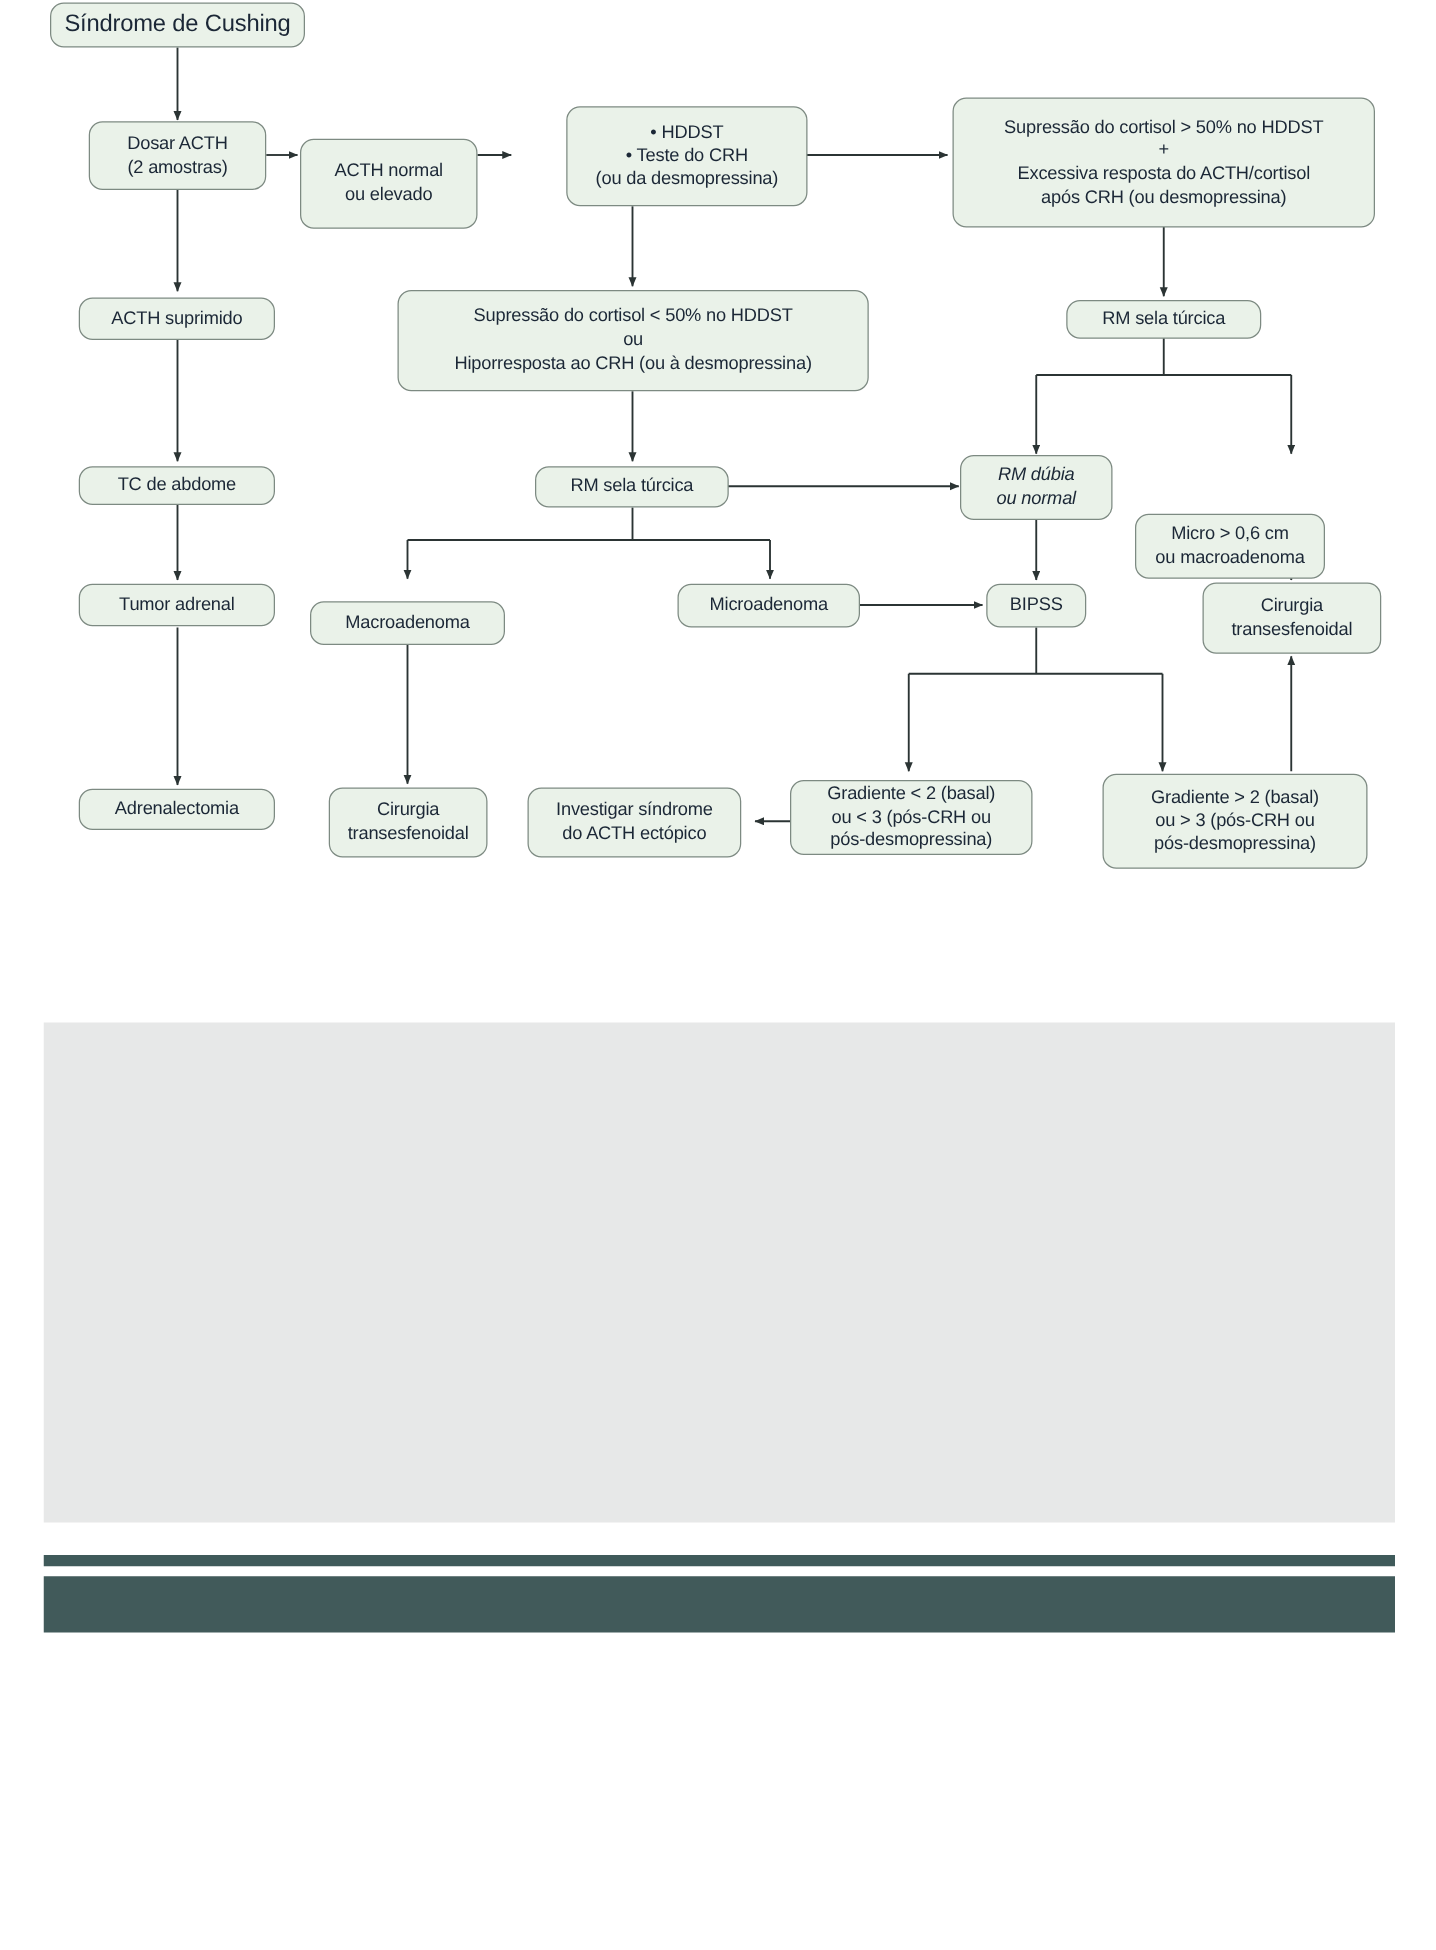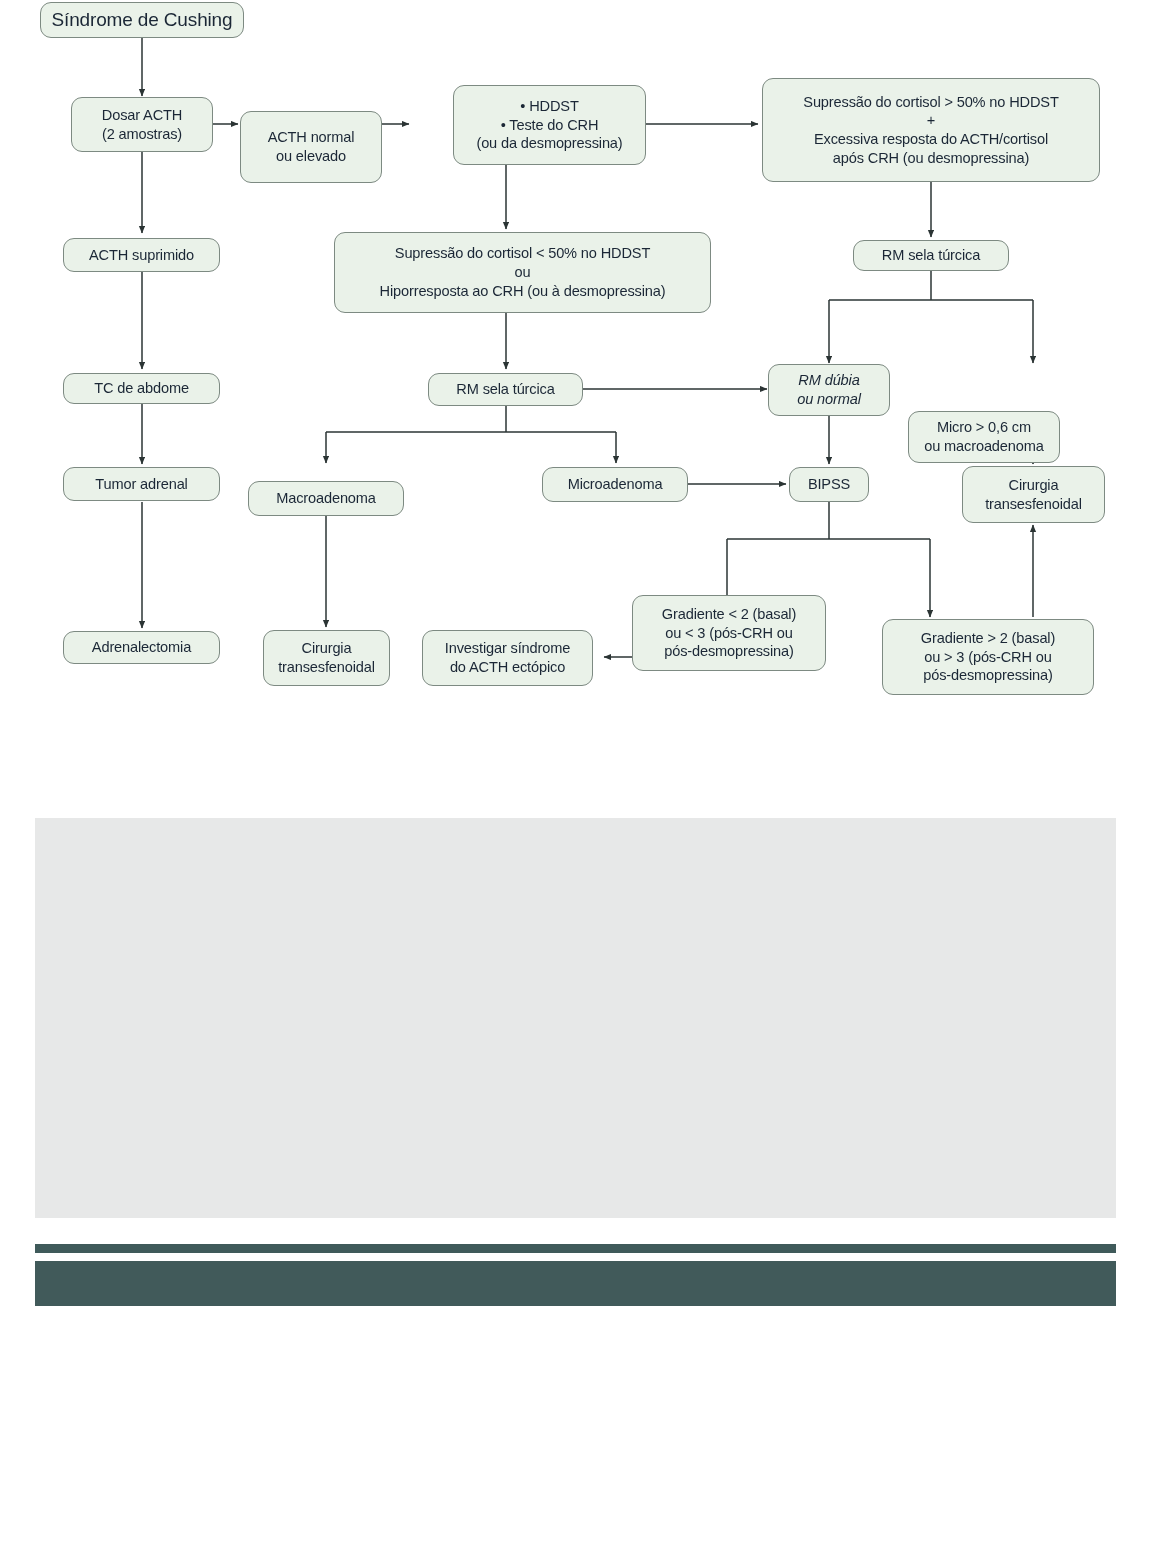--- a/index.html
+++ b/index.html
@@ -160,21 +160,21 @@
 • Teste do CRH
 (ou da desmopressina)</div>
 
   <div class="node" style="left:762px; top:78px; width:338px; height:104px;">Supressão do cortisol &gt; 50% no HDDST
 +
 Excessiva resposta do ACTH/cortisol
 após CRH (ou desmopressina)</div>
 
   <div class="node" style="left:63px; top:238px; width:157px; height:34px;">ACTH suprimido</div>
 
-  <div class="node" style="left:334px; top:232px; width:377px; height:81px;">Supressão do cortisol &lt; 50% no HDDST
+  <div class="node" style="left:318px; top:232px; width:377px; height:81px;">Supressão do cortisol &lt; 50% no HDDST
 ou
 Hiporresposta ao CRH (ou à desmopressina)</div>
 
   <div class="node" style="left:853px; top:240px; width:156px; height:31px;">RM sela túrcica</div>
 
   <div class="node" style="left:63px; top:373px; width:157px; height:31px;">TC de abdome</div>
 
   <div class="node" style="left:428px; top:373px; width:155px; height:33px;">RM sela túrcica</div>
 
   <div class="node" style="left:768px; top:364px; width:122px; height:52px;font-style:italic;">RM dúbia
@@ -195,21 +195,21 @@
 transesfenoidal</div>
 
   <div class="node" style="left:63px; top:631px; width:157px; height:33px;">Adrenalectomia</div>
 
   <div class="node" style="left:263px; top:630px; width:127px; height:56px;">Cirurgia
 transesfenoidal</div>
 
   <div class="node" style="left:422px; top:630px; width:171px; height:56px;">Investigar síndrome
 do ACTH ectópico</div>
 
-  <div class="node" style="left:632px; top:595px; width:194px; height:76px;">Gradiente &lt; 2 (basal)
+  <div class="node" style="left:632px; top:624px; width:194px; height:60px;">Gradiente &lt; 2 (basal)
 ou &lt; 3 (pós-CRH ou
 pós-desmopressina)</div>
 
   <div class="node" style="left:882px; top:619px; width:212px; height:76px;">Gradiente &gt; 2 (basal)
 ou &gt; 3 (pós-CRH ou
 pós-desmopressina)</div>
 
 </div>
 
 <div id="gray-block"></div>

